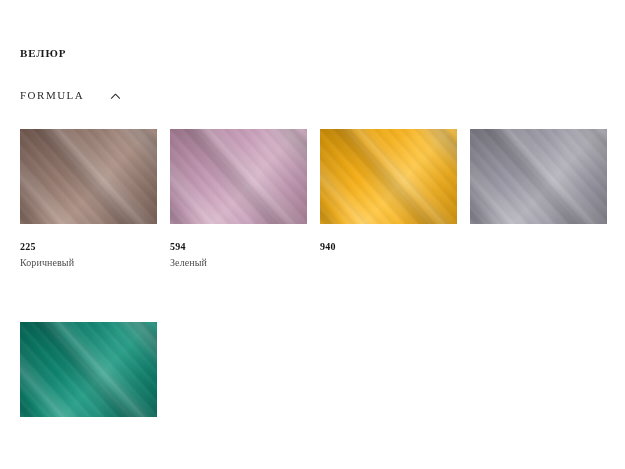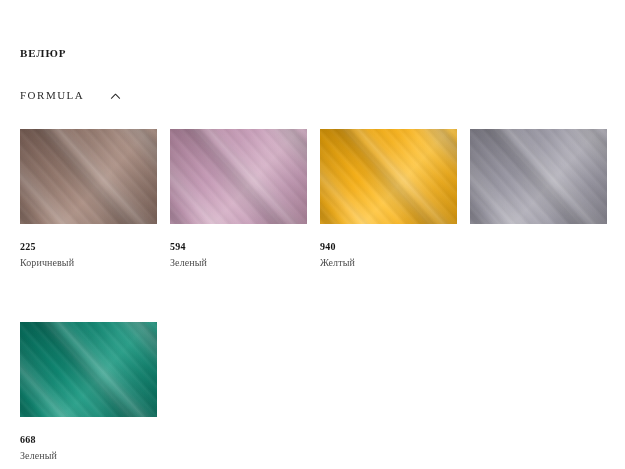--- a/index.html
+++ b/index.html
@@ -201,38 +201,33 @@
       </div>
       <div class="swatch-card">
         <div class="swatch-image" style="background: linear-gradient(132deg, rgb(224, 156, 8) 0%, rgb(245, 176, 26) 38%, rgb(255, 198, 63) 58%, rgb(245, 176, 26) 76%, rgb(224, 156, 8) 100%);">
           <div class="fold-light"></div>
           <div class="fold-dark"></div>
           <div class="fold-fine"></div>
           <div class="vignette"></div>
         </div>
         <div class="swatch-meta">
           <div class="swatch-code">940</div>
-          <div class="swatch-name">Желтый</div>
         </div>
       </div>
       <div class="swatch-card">
         <div class="swatch-image" style="background: linear-gradient(132deg, rgb(134, 132, 143) 0%, rgb(154, 152, 164) 38%, rgb(176, 174, 184) 58%, rgb(154, 152, 164) 76%, rgb(134, 132, 143) 100%);">
           <div class="fold-light"></div>
           <div class="fold-dark"></div>
           <div class="fold-fine"></div>
           <div class="vignette"></div>
         </div>
       </div>
       <div class="swatch-card">
         <div class="swatch-image" style="background: linear-gradient(132deg, rgb(7, 112, 94) 0%, rgb(15, 133, 112) 38%, rgb(31, 155, 132) 58%, rgb(15, 133, 112) 76%, rgb(7, 112, 94) 100%);">
           <div class="fold-light"></div>
           <div class="fold-dark"></div>
           <div class="fold-fine"></div>
           <div class="vignette"></div>
         </div>
-        <div class="swatch-meta">
-          <div class="swatch-code">668</div>
-          <div class="swatch-name">Зеленый</div>
-        </div>
       </div>
     </div>
 
 </div>
 
 </body></html>

